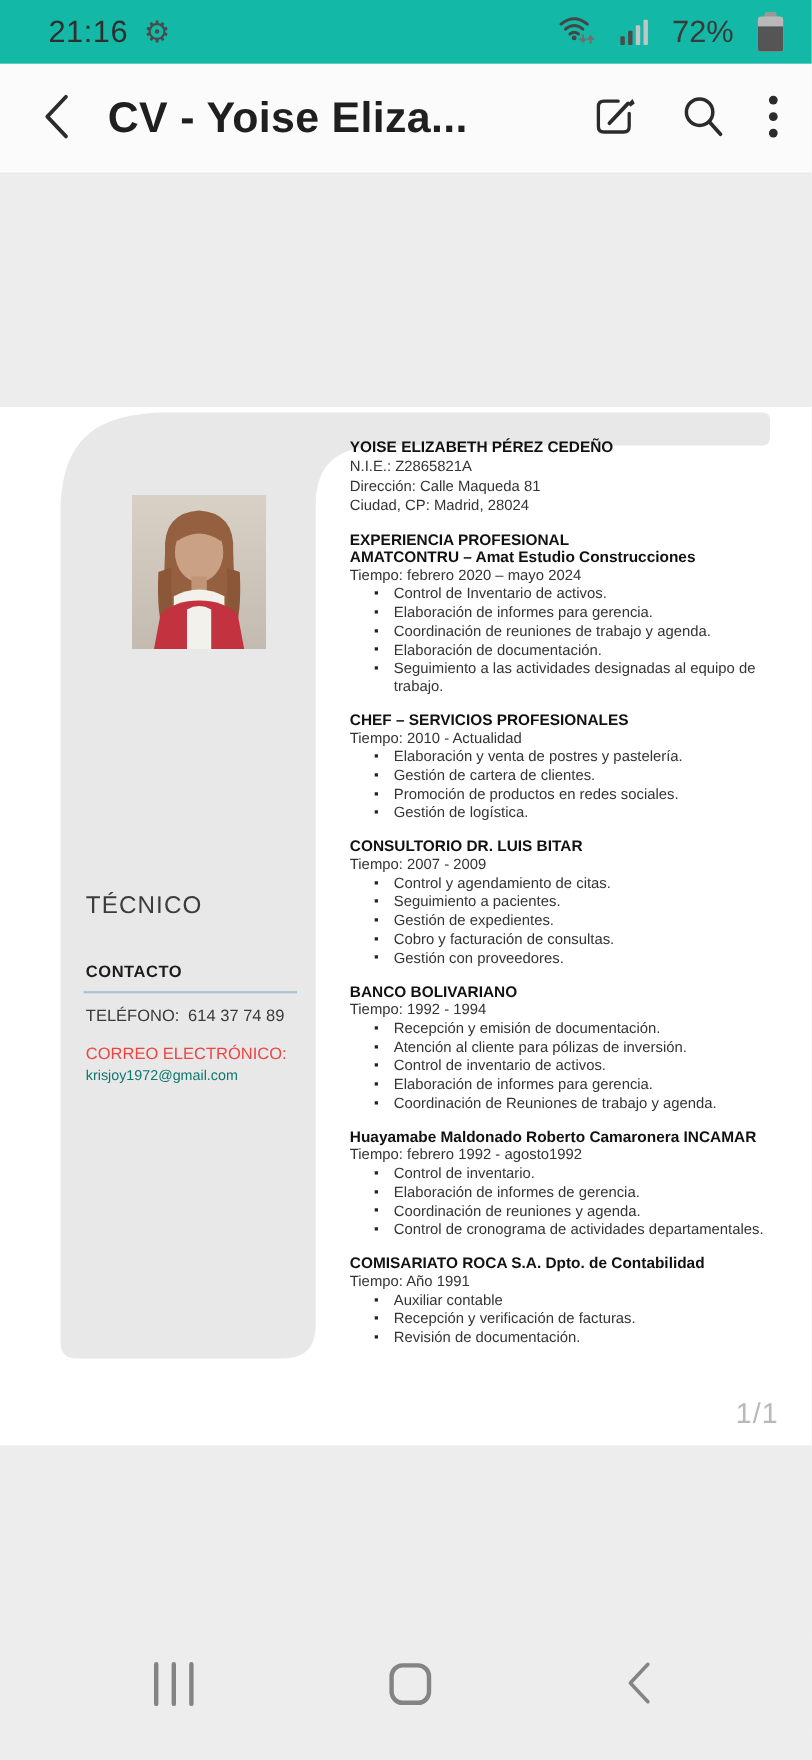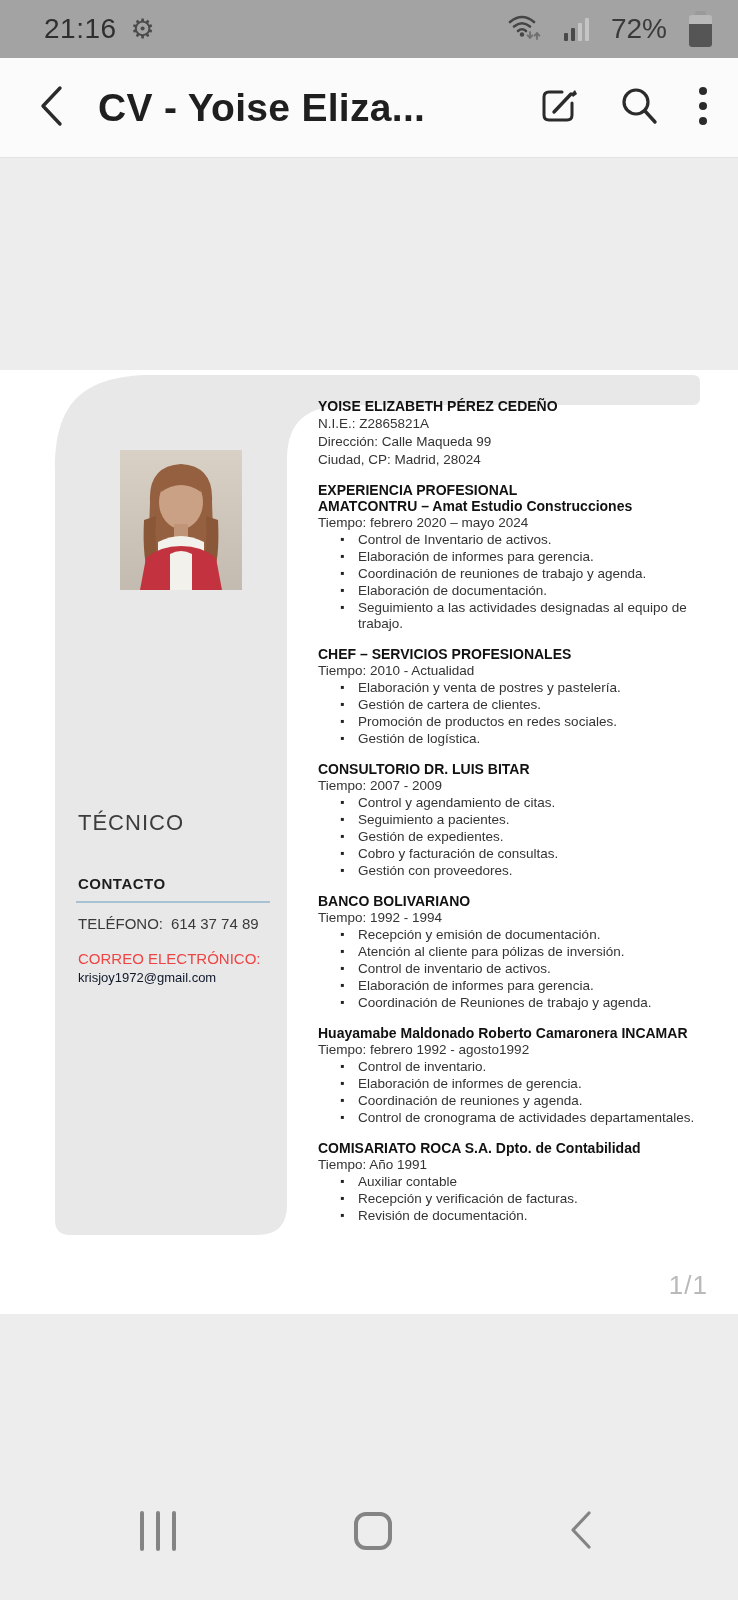--- a/index.html
+++ b/index.html
@@ -8,21 +8,21 @@
     height: 1600px;
     position: relative;
     background: #ededed;
     font-family: "Liberation Sans", sans-serif;
     overflow: hidden;
   }
 
   
   .status-bar {
     position: absolute; top: 0; left: 0; width: 738px; height: 58px;
-    background: #a3a3a3;
+    background: #14b8a6;
     display: flex; align-items: center; justify-content: space-between;
     padding: 0 26px 0 44px;
   }
   .status-left { display: flex; align-items: center; gap: 14px; }
   .status-time { font-size: 28px; color: #2f2f2f; letter-spacing: 0.5px; }
   .status-gear { font-size: 27px; color: #4a4a4a; line-height: 1; }
   .status-right { display: flex; align-items: center; gap: 22px; }
   .pct { font-size: 28px; color: #3a3a3a; }
 
   
@@ -82,21 +82,21 @@
     position: absolute; left: 78px; top: 505px;
     font-size: 15px; font-weight: 700; color: #1c1c1c; letter-spacing: 0.5px;
   }
   .contact-rule {
     position: absolute; left: 76px; top: 531px; width: 194px; height: 2px;
     background: #a9c2d3;
   }
   .contact-phone { position: absolute; left: 78px; top: 545px; font-size: 15px; color: #3a3a3a; }
   .contact-phone .val { margin-left: 8px; }
   .contact-email-label { position: absolute; left: 78px; top: 580px; font-size: 15px; color: #ef4444; }
-  .contact-email { position: absolute; left: 78px; top: 600px; font-size: 13px; color: #0f172a; }
+  .contact-email { position: absolute; left: 78px; top: 600px; font-size: 13px; color: #0f766e; }
 
   
   .right-col {
     position: absolute; left: 318px; top: 28px; width: 392px;
     font-size: 13.5px; line-height: 16px; color: #343434;
   }
   .hdr-name { font-weight: 700; font-size: 14px; color: #111; }
   .hdr-line { margin-top: 2px; }
   .exp-heading { font-weight: 700; font-size: 14px; color: #111; margin-top: 14px; }
   .section { margin-top: 14px; }
@@ -247,21 +247,21 @@
   <div class="contact-rule"></div>
   <div class="contact-phone">
     <span>TELÉFONO:</span><span class="val">614 37 74 89</span>
   </div>
   <div class="contact-email-label">CORREO ELECTRÓNICO:</div>
   <div class="contact-email">krisjoy1972@gmail.com</div>
 
   <div class="right-col">
     <div class="hdr-name">YOISE ELIZABETH PÉREZ CEDEÑO</div>
     <div class="hdr-line">N.I.E.: Z2865821A</div>
-    <div class="hdr-line">Dirección: Calle Maqueda 99</div>
+    <div class="hdr-line">Dirección: Calle Maqueda 81</div>
     <div class="hdr-line">Ciudad, CP: Madrid, 28024</div>
 
     <div class="exp-heading">EXPERIENCIA PROFESIONAL</div>
     <div id="exp-sections">
         <div class="section">
           <div class="company">AMATCONTRU – Amat Estudio Construcciones</div>
           <div class="tiempo">Tiempo: febrero 2020 – mayo 2024</div>
           <ul class="bullets">
             <li>Control de Inventario de activos.</li>
             <li>Elaboración de informes para gerencia.</li>

